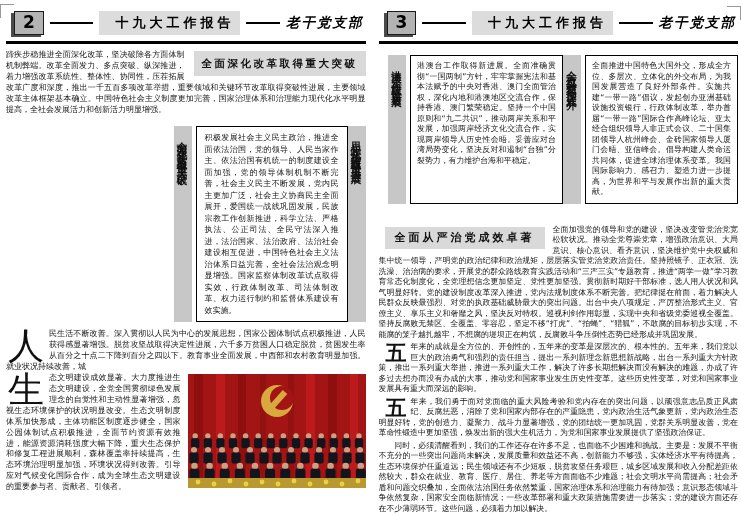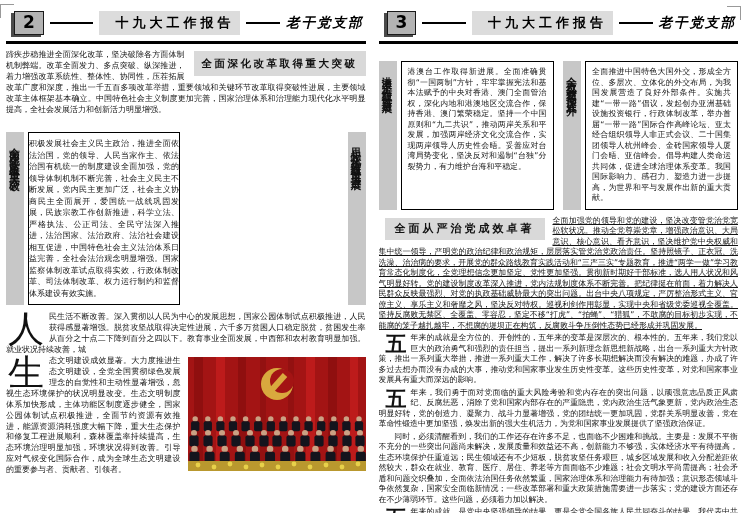--- a/index.html
+++ b/index.html
@@ -16,33 +16,33 @@
   .hl2{flex:1;margin:0 6px;}
   .hdr-title{background:#dcdcdc;font-weight:bold;font-size:13px;letter-spacing:4px;padding:3px 6px 3px 16px;white-space:nowrap;}
   .hdr-right{font-weight:bold;font-size:13.5px;letter-spacing:2px;white-space:nowrap;margin-right:2px;font-style:italic;}
   .hdr-rule{border-top:3px solid #000;margin-top:3px;}
   
   .txt{font-size:8px;line-height:10.9px;text-align:justify;text-justify:inter-character;color:#141414;}
   .txt p{margin:0;}
   .hl-box{background:#d9d9d9;font-weight:bold;white-space:nowrap;color:#111;}
   .hl-reform{float:right;font-size:10.5px;letter-spacing:2.5px;padding:7px 8px;margin:1px 0 3px 9px;}
   .intro{margin-top:6px;display:flow-root;}
-  .boxrow{display:flex;justify-content:space-between;margin-top:17px;}
+  .boxrow{display:flex;justify-content:flex-end;margin-top:11px;}
   .grp{display:flex;gap:4px;}
   .vlabel{writing-mode:vertical-rl;background:#c7c7c7;font-weight:bold;font-size:10.5px;letter-spacing:3px;padding:7px 2px;color:#111;}
-  .tbox{border:1.5px solid #000;padding:5px 0;box-sizing:border-box;width:152px;min-height:158px;font-size:8px;line-height:11.5px;}
+  .tbox{border:1.5px solid #000;padding:5px 8px;box-sizing:border-box;width:152px;min-height:158px;font-size:8px;line-height:11.5px;}
   .tbox3{border:1.5px solid #000;padding:5px 6px;box-sizing:border-box;width:153px;font-size:7.9px;line-height:11.2px;}
   .flow{margin-top:7px;display:flow-root;}
   .dropcap{float:left;font-family:"DejaVu Serif",serif;font-size:36px;line-height:29px;padding:2px 5px 0 2px;color:#111;}
   .photo{float:right;width:178px;height:114px;margin:1px 0 3px 7px;}
   .hl-party{float:left;font-size:11px;letter-spacing:3px;padding:6px 10px;margin:2px 8px 1px 6px;}
   .five{float:left;font-weight:bold;font-size:21px;line-height:19px;padding:2px 4px 0 7px;color:#111;}
   .p-indent{text-indent:2em;}
   .rp .txt{font-size:7.9px;line-height:10.5px;}
-  .party{margin-top:6px;display:flow-root;text-decoration:underline;}
+  .party{margin-top:21px;display:flow-root;}
   .fivewrap{display:flow-root;margin-top:2px;}
 </style>
 </head>
 <body>
 
 <div class="spread">
   <div class="corner tl"></div>
   <div class="corner tr"></div>
 
   <div class="page">

